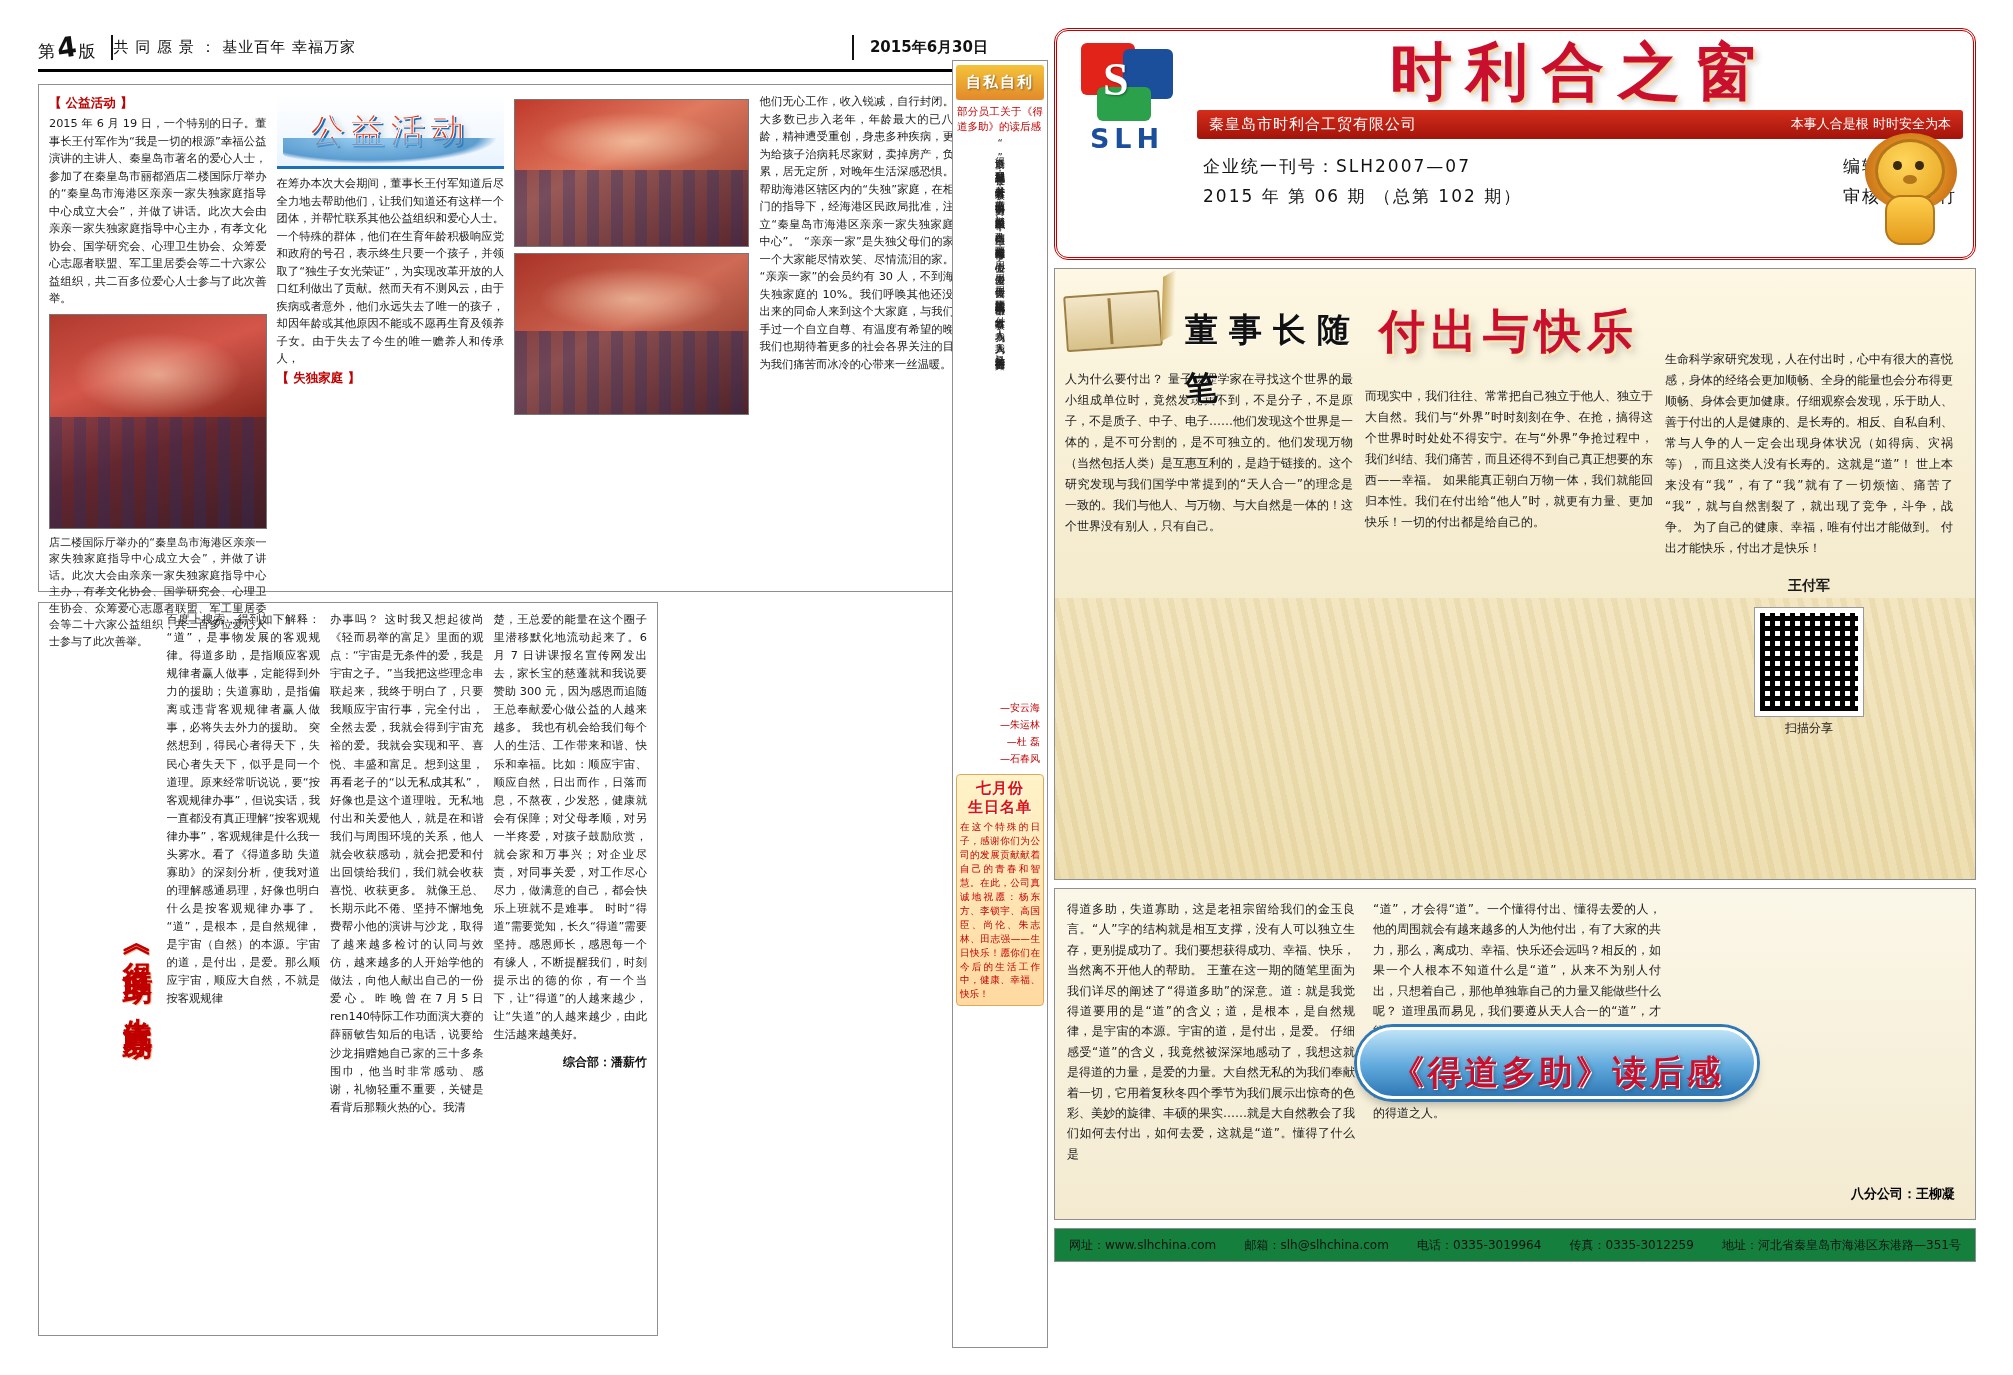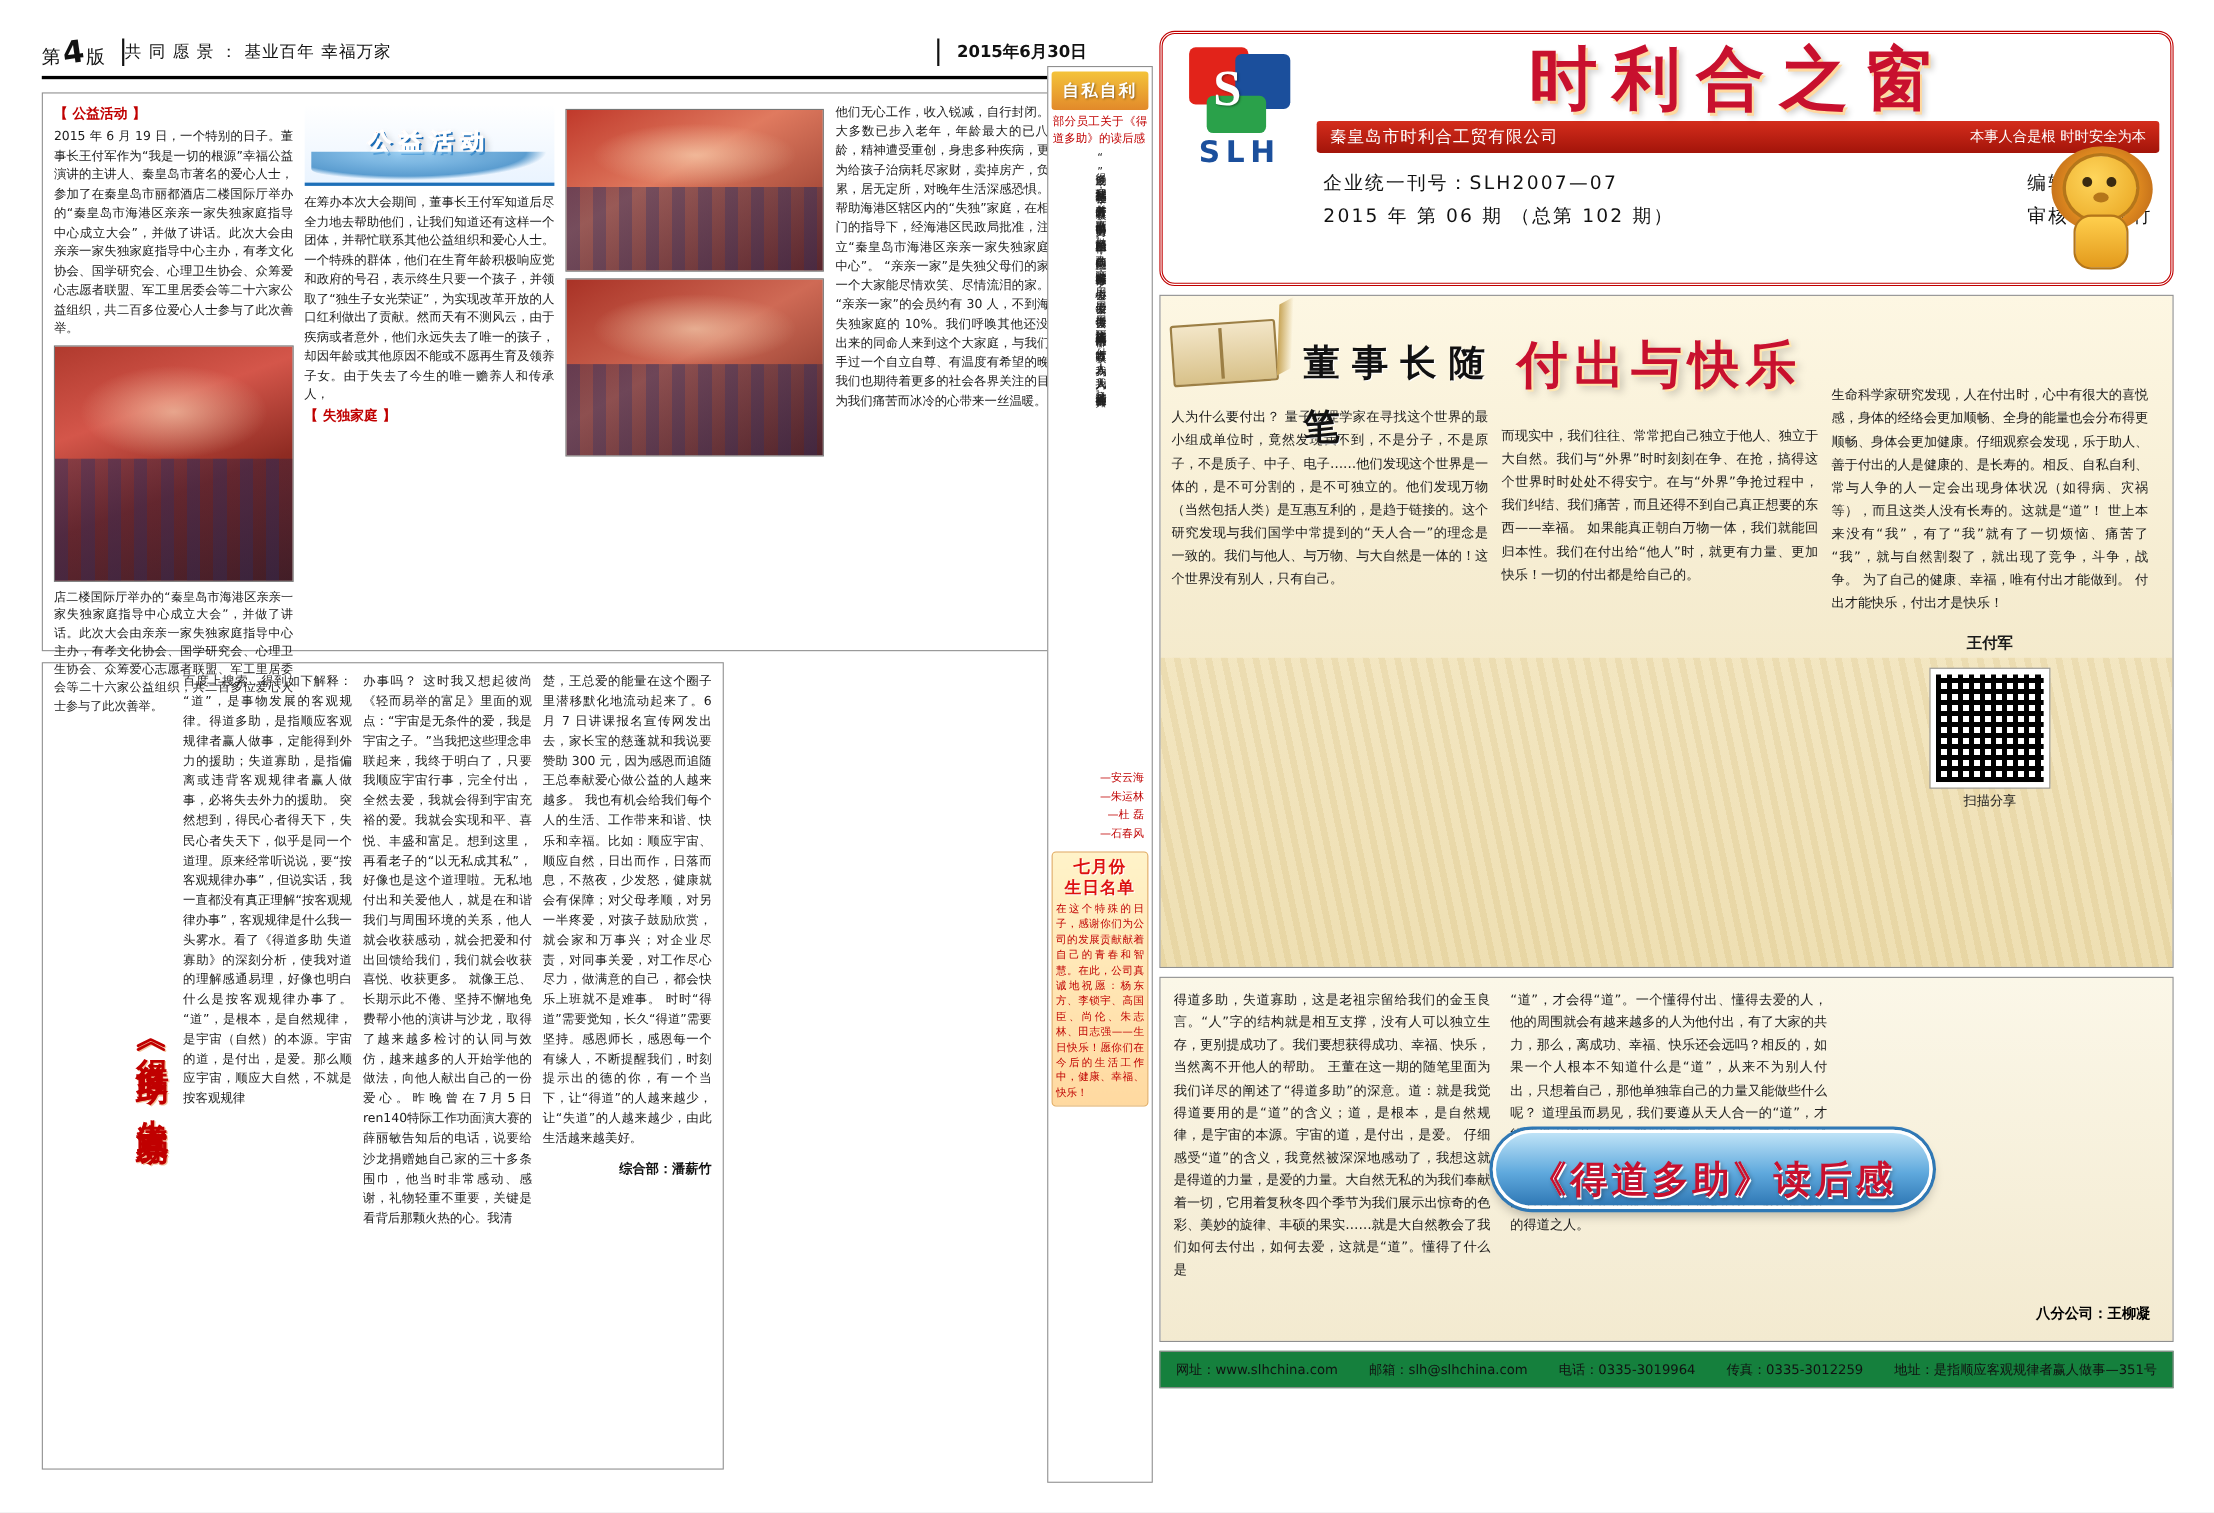--- a/index.html
+++ b/index.html
@@ -67,21 +67,21 @@
      background: repeating-linear-gradient(90deg, rgba(30,40,90,.55) 0 12px, rgba(20,30,70,.35) 12px 24px); }
   .caption { font-size: 11px; line-height:1.5; color:#1a1a1a; text-align: justify; }
 
   .pub-banner {
     height: 74px; margin: 2px 0 6px; position: relative;
     background: linear-gradient(180deg,#ffffff,#eaf4ff);
     border-bottom: 3px solid #1d6fb8;
     display:flex; align-items:center; justify-content:center;
   }
   .pub-banner .txt {
-    font-size: 22px; font-weight: bold; letter-spacing: 6px;
+    font-size: 34px; font-weight: normal; letter-spacing: 6px;
     color: #e03a1f;
     -webkit-text-stroke: 1px #fff;
     text-shadow: 2px 2px 0 #1d6fb8, 4px 4px 6px rgba(0,0,0,.25);
   }
   .pub-banner .swoosh {
     position:absolute; left:6px; right:6px; bottom:2px; height: 26px;
     background: radial-gradient(ellipse at 40% 0%, #7fc2ef 0%, #2a7fc0 60%, rgba(255,255,255,0) 70%);
     opacity:.75; border-radius: 0 0 60% 40%;
   }
 
@@ -433,17 +433,17 @@
         <span>《得道多助》读后感</span>
       </div>
       <div class="rv-sign">八分公司：王柳凝</div>
     </div>
 
     <div class="footer-bar">
       <span>网址：www.slhchina.com</span>
       <span>邮箱：slh@slhchina.com</span>
       <span>电话：0335-3019964</span>
       <span>传真：0335-3012259</span>
-      <span>地址：是指顺应客观规律者赢人做事—351号</span>
+      <span>地址：河北省秦皇岛市海港区东港路—351号</span>
     </div>
 
   </div>
 </div>
 
 </body></html>

